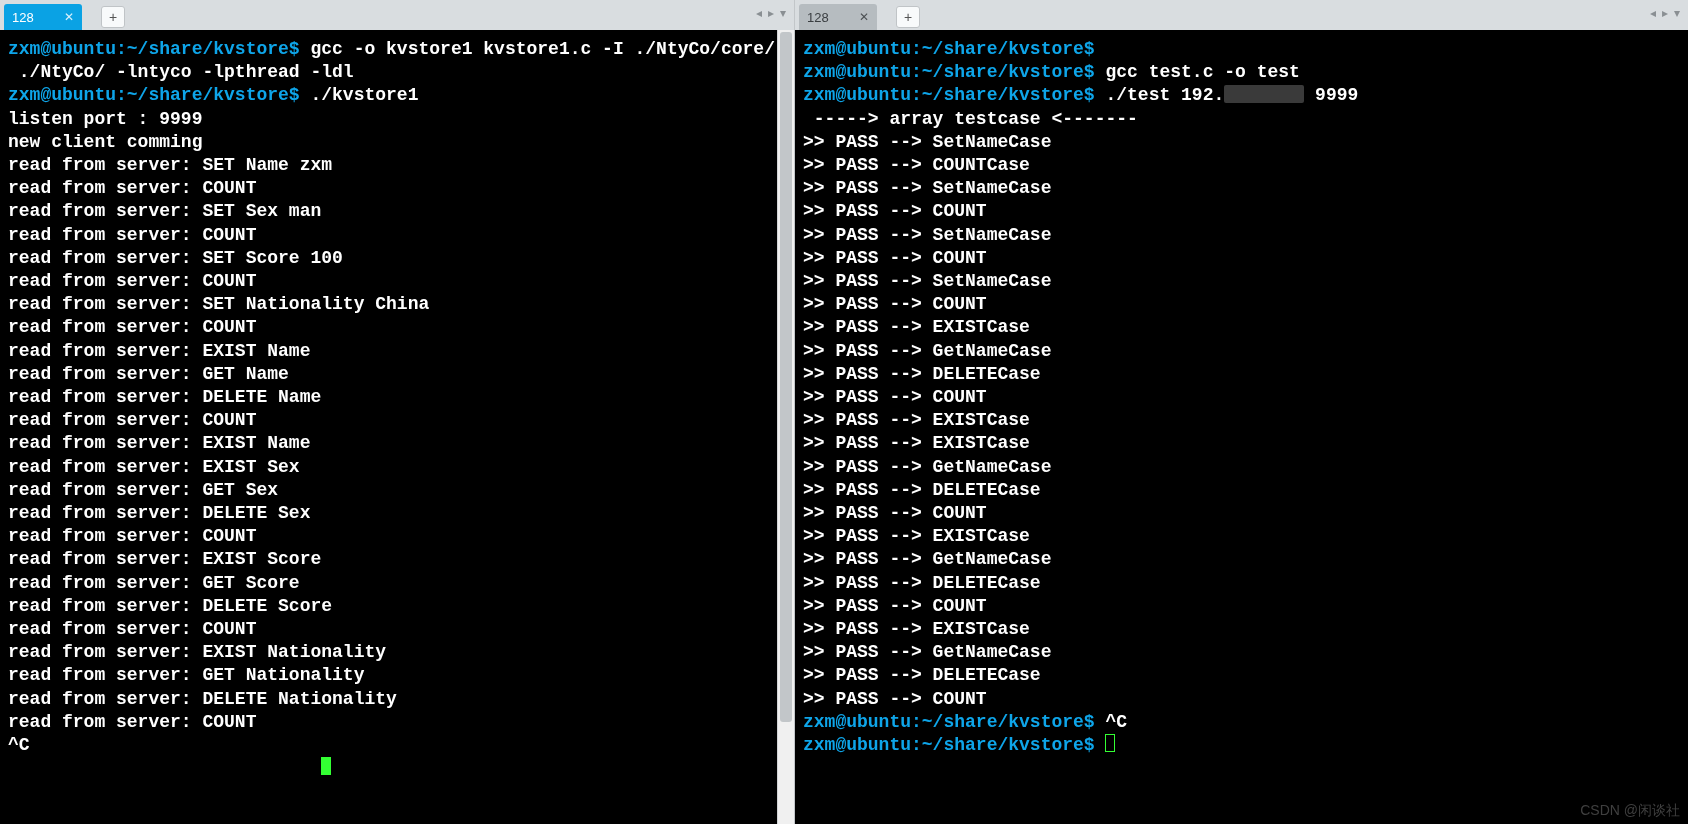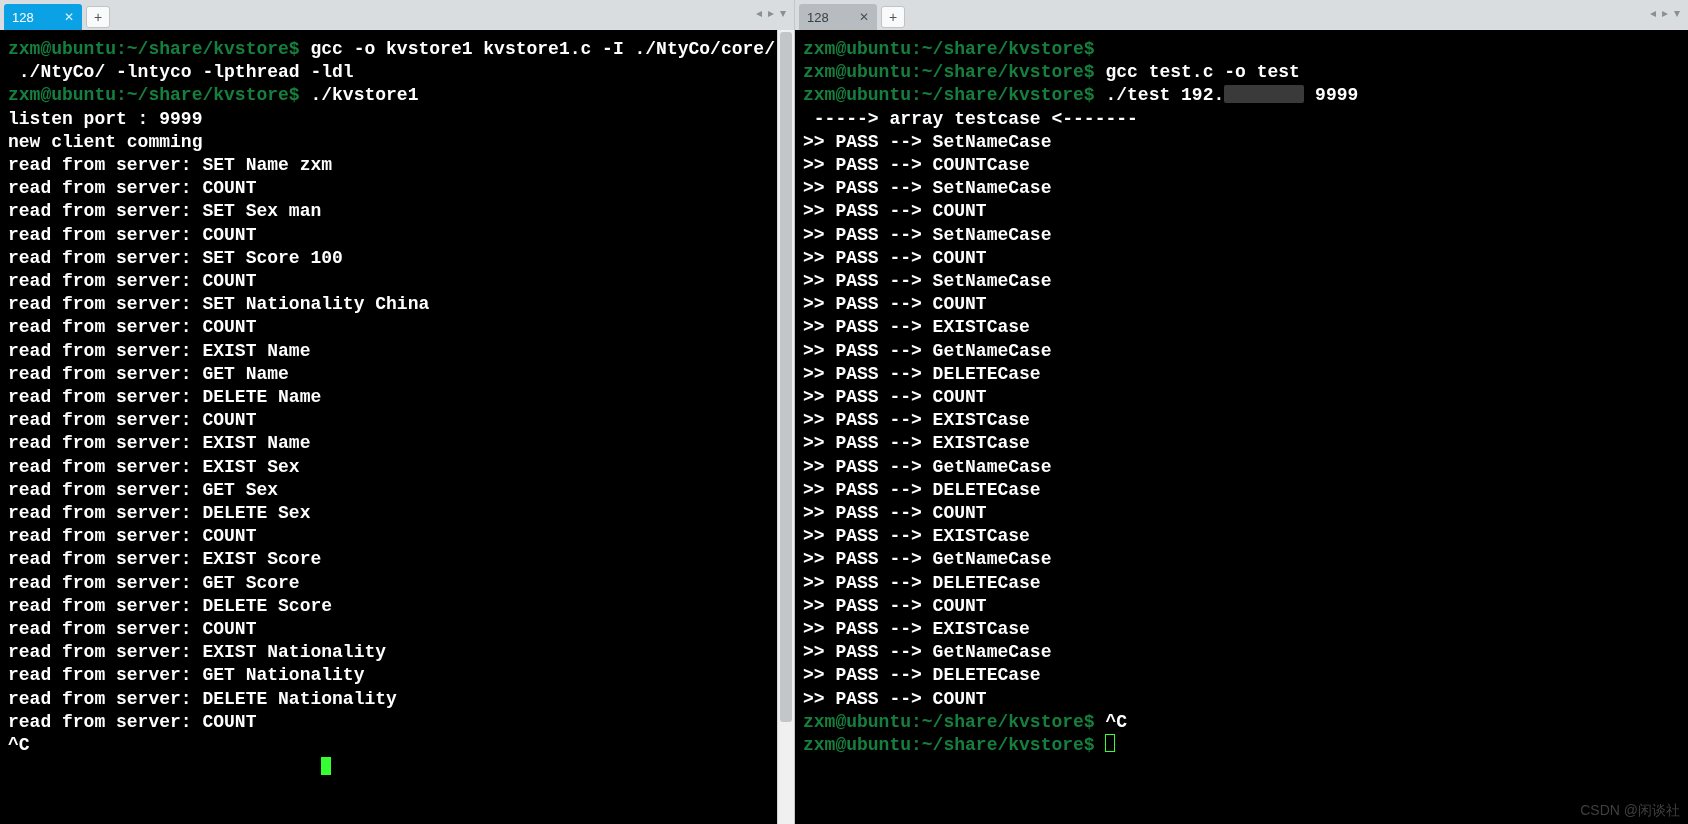--- a/index.html
+++ b/index.html
@@ -21,20 +21,21 @@
   .pane-left  { width: 795px; border-right: 1px solid #c2c6c9; }
   .pane-right { width: 893px; }
   
   .tab-bar {
     height: 30px;
     background: #d9dde0;
     display: flex;
     align-items: flex-end;
     padding: 3px 4px 0 4px;
     position: relative;
+    gap: 15px;
   }
   .tab {
     height: 26px;
     min-width: 78px;
     padding: 0 8px;
     display: flex;
     align-items: center;
     justify-content: space-between;
     font-size: 13px;
     font-family: Tahoma, sans-serif;
@@ -83,21 +84,21 @@
   .scrollbar {
     width: 17px;
     background: #f0f0f0;
     position: relative;
     border-left: 1px solid #d0d3d5;
   }
   .scrollbar .thumb {
     position:absolute; left:2px; right:2px;
     background:#c2c6c9; border-radius:3px;
   }
-  .prompt-user { color:#15803d; }
+  .prompt-user { color:#0ea5e9; }
   .cursor-green {
     display:inline-block; width:10px; height:18px;
     background:#33ff33; vertical-align:-2px;
   }
   .cursor-green-box {
     display:inline-block; width:10px; height:18px;
     border:1px solid #33ff33; vertical-align:-2px;
   }
   .redact {
     display:inline-block; width:80px; height:18px;

